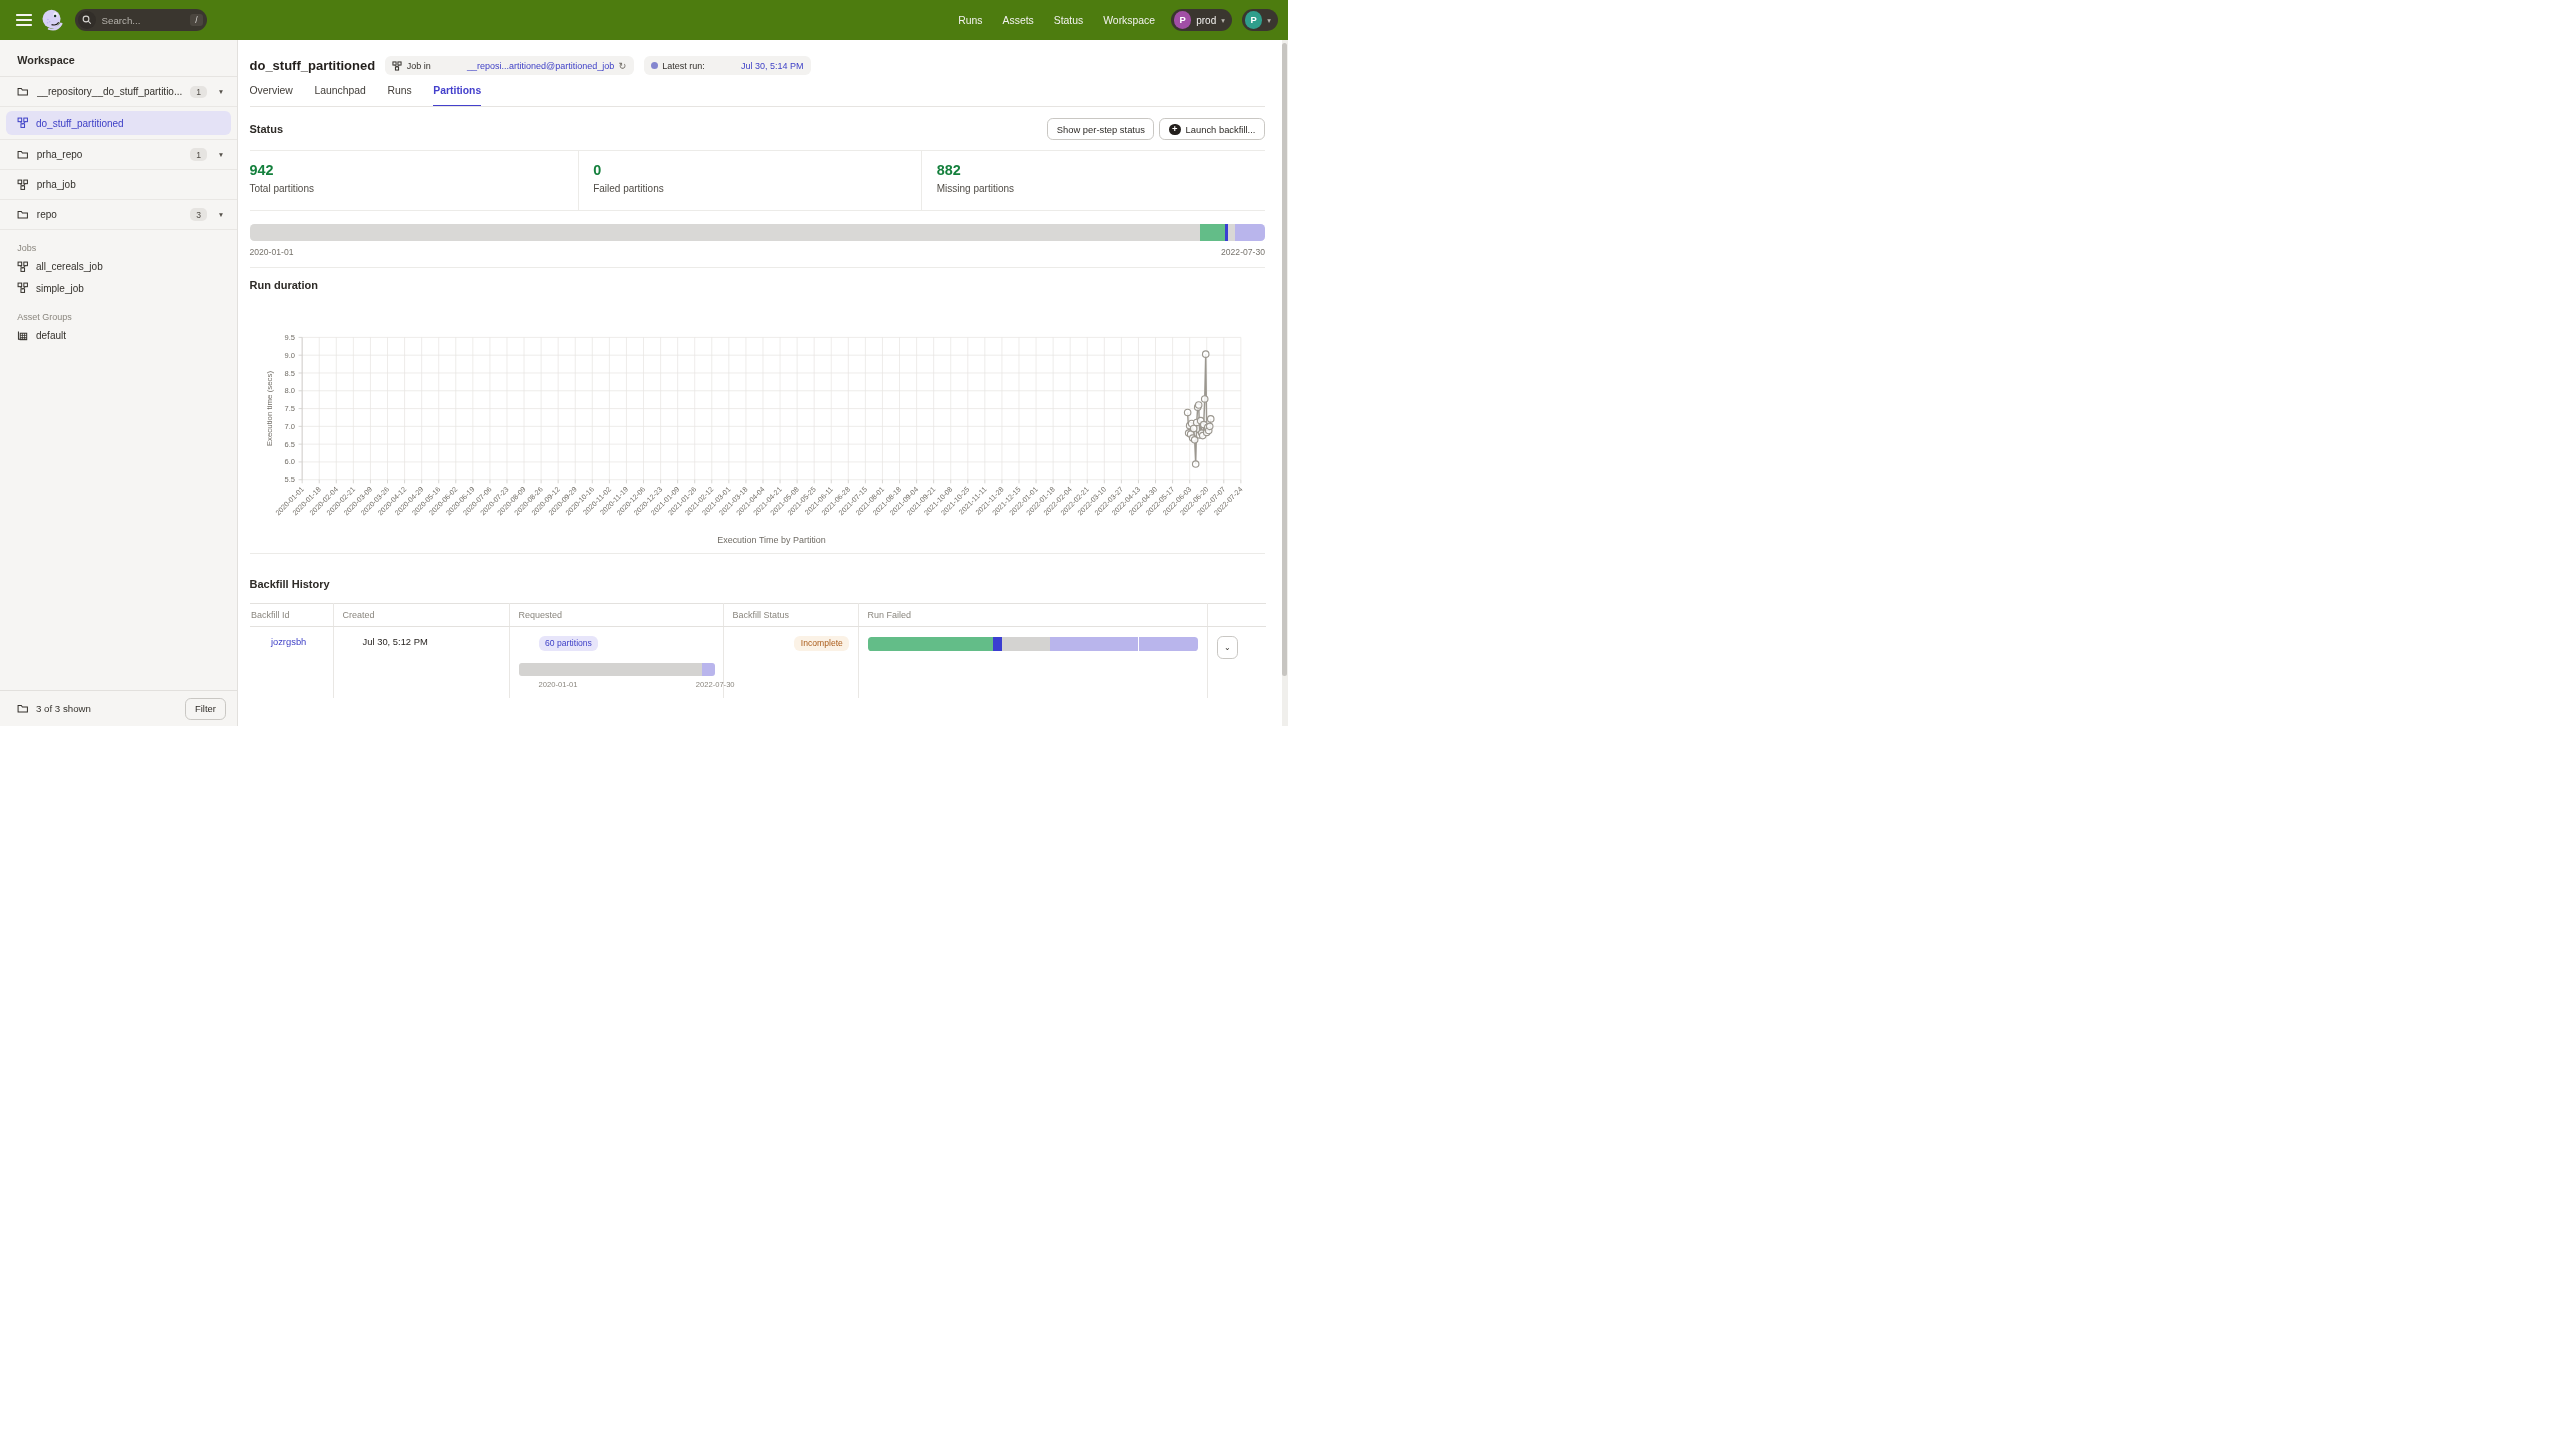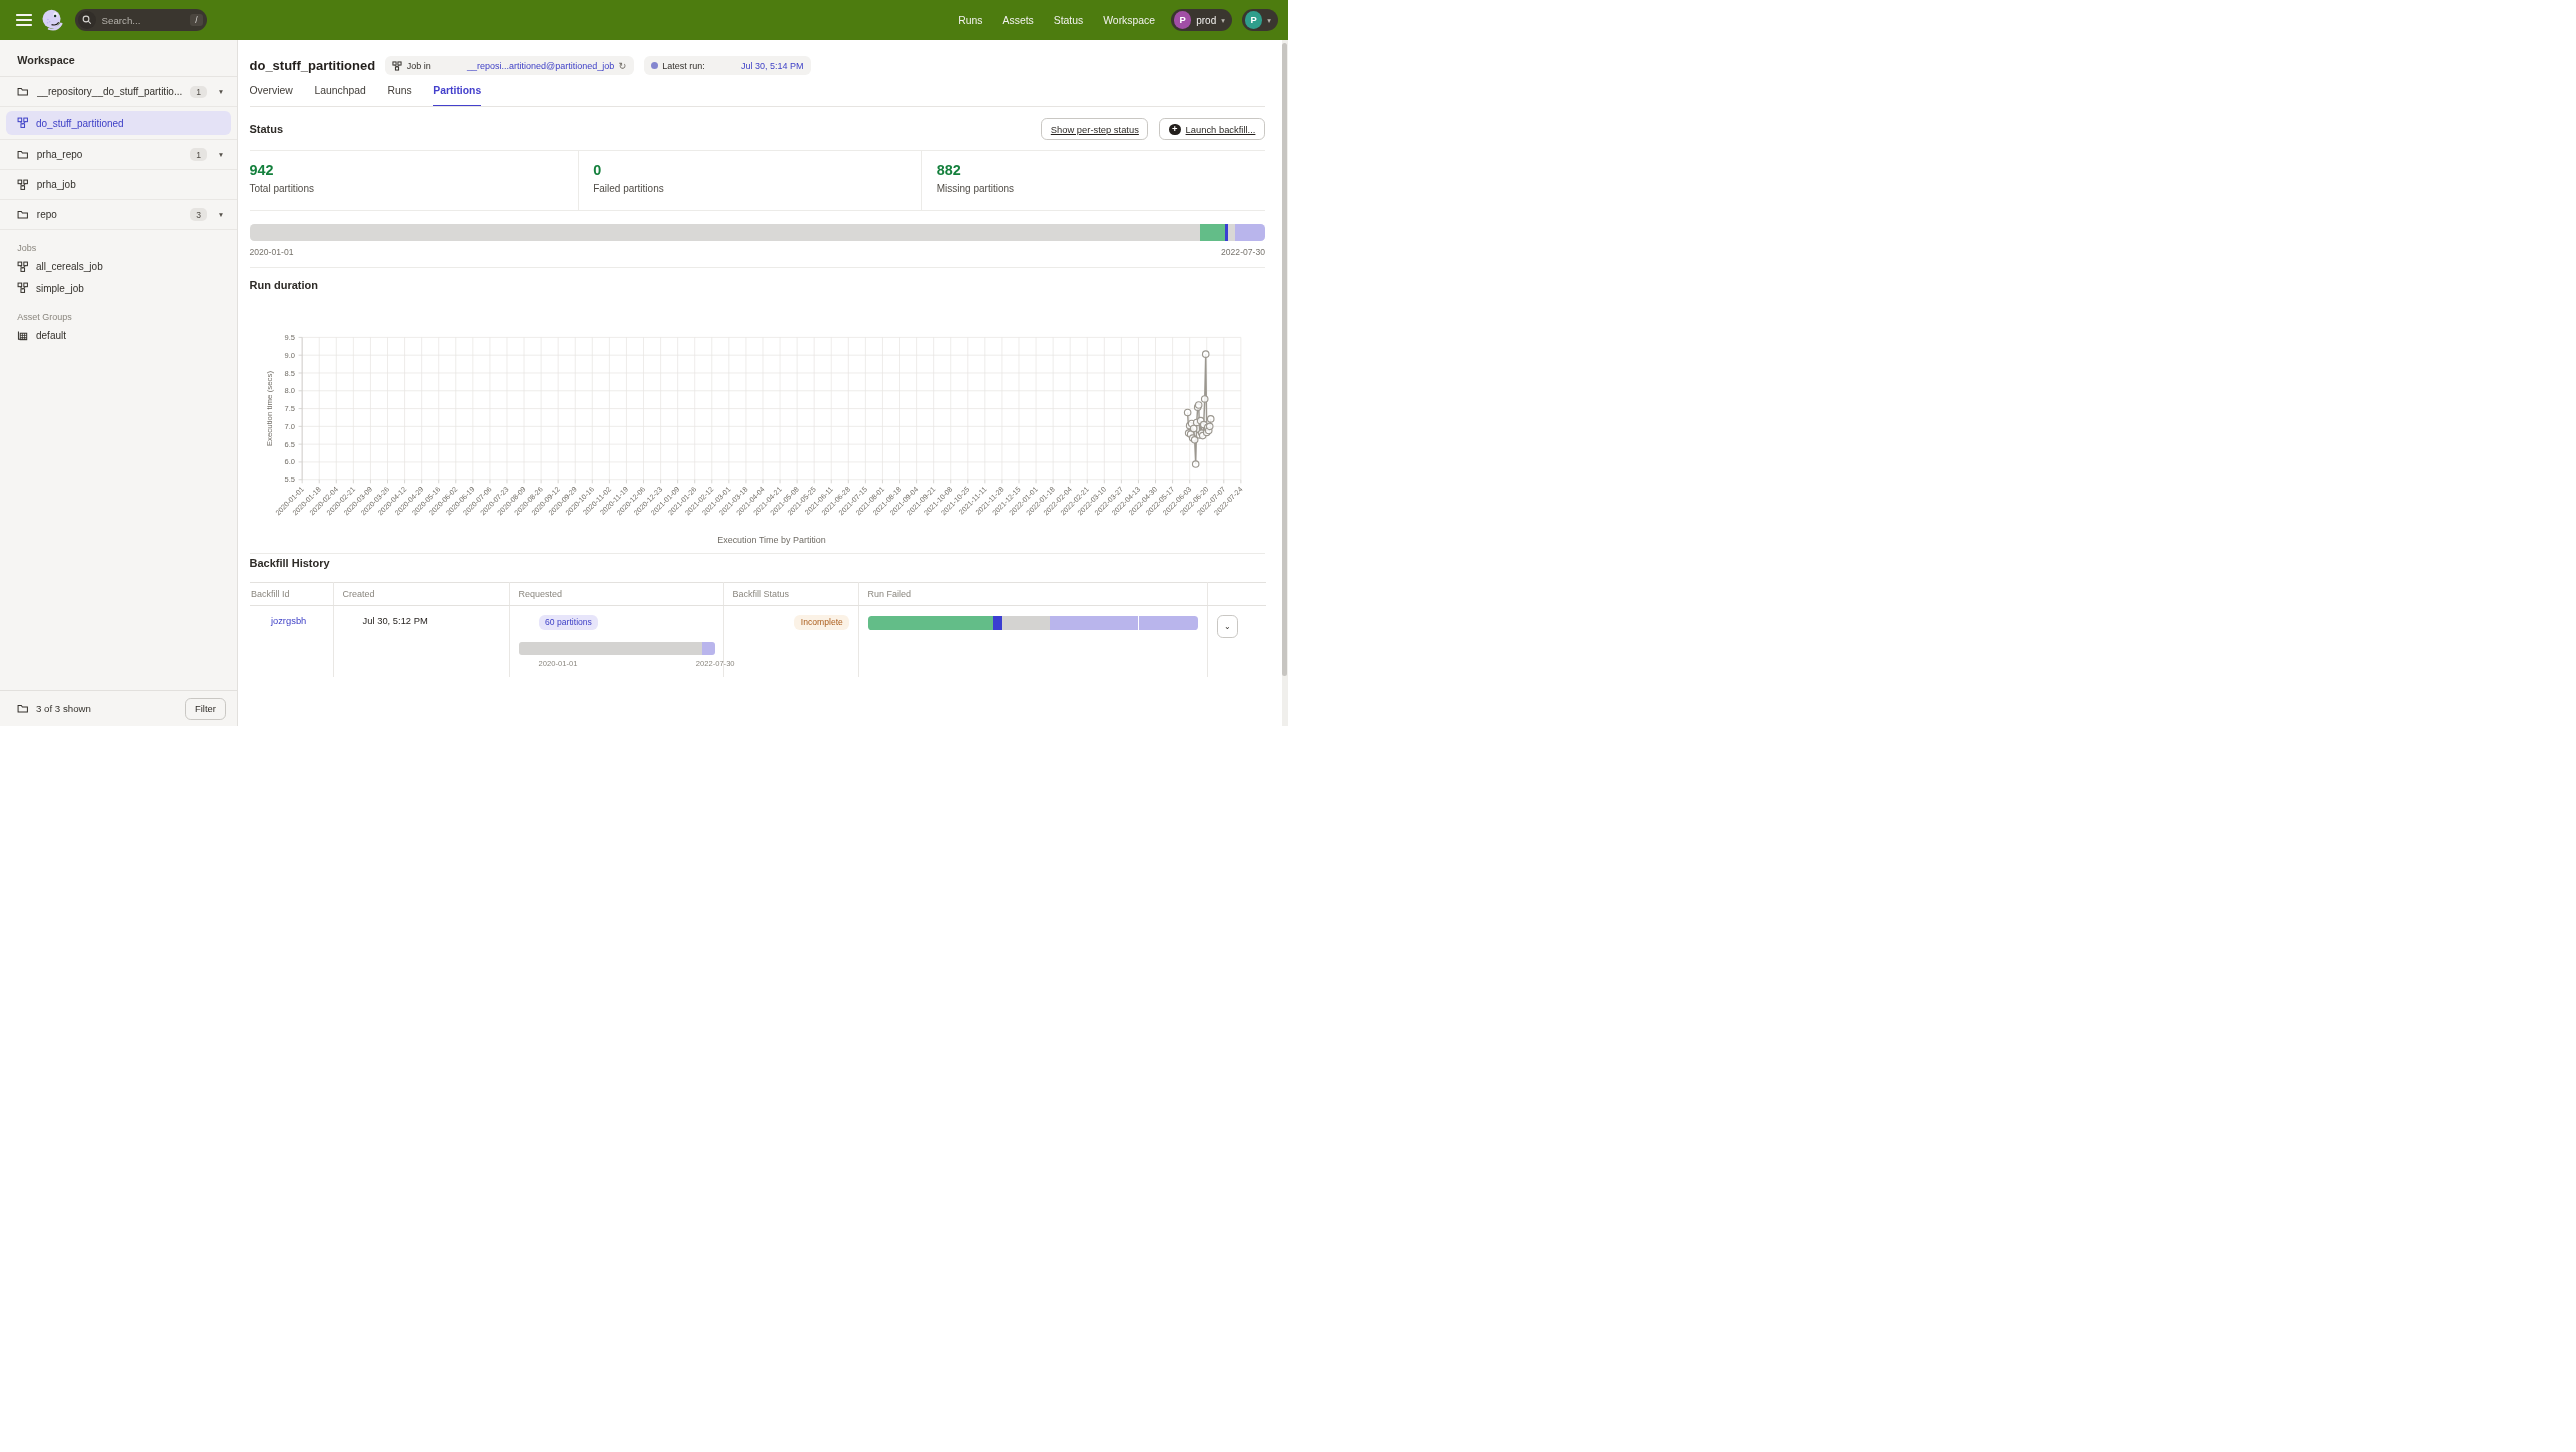--- a/index.html
+++ b/index.html
@@ -57,37 +57,37 @@
   .tag-pill a { color:#3d3fc6; text-decoration:none; cursor:pointer;margin-left:32px; }
   .refresh-ic { color:#75716a; font-size:9.4px; cursor:pointer; }
   .run-dot { width:7.2px; height:7.2px; border-radius:50%; background:#8486cf; }
 
   .tabs { display:flex; gap:21.6px; padding:10px 0 0 0; border-bottom:0.7px solid #e6e4e1; }
   .tab { font-size:10.4px; color:#413d38; padding-bottom:8.6px; cursor:pointer; font-weight:500; }
   .tab.active { color:#4440cc; border-bottom:1.4px solid #4440cc; font-weight:600; }
 
   .status-row { display:flex; align-items:center; padding:11.5px 0 10px 0; border-bottom:0.7px solid #ecebe8; }
   .sec-heading { font-size:11px; font-weight:700; color:#2e2b27; }
-  .status-btns { margin-left:auto; display:flex; gap:11px;text-decoration:underline; }
+  .status-btns { margin-left:auto; display:flex; gap:5px; }
   .plus-circ { width:11.5px; height:11.5px; border-radius:50%; background:#231f1c; color:#fff; font-size:9.4px; line-height:10.8px; text-align:center; font-weight:600; }
 
   .stats { display:flex; border-bottom:0.7px solid #ecebe8; }
   .stat { flex:1; padding:10.8px 0 16px 0; border-left:0.7px solid #ecebe8; padding-left:14.4px; }
   .stat:first-child { border-left:none; padding-left:0; }
   .stat .v { font-size:14.4px; font-weight:700; color:#15803d; }
   .stat .l { font-size:10px; color:#504c46; margin-top:4.3px; }
 
   .seg-bar { display:flex; overflow:hidden; }
   .pbar { height:17.3px; border-radius:4.3px; margin-top:13px; }
   .pbar-labels { display:flex; justify-content:space-between; font-size:8.6px; color:#77736c; margin-top:5.8px; padding-bottom:10px; border-bottom:0.7px solid #ecebe8; }
 
   .rd-heading { margin-top:11.5px; }
   .chart-wrap { margin-top:4.3px; }
 
-  .bh-heading { margin-top:2.9px; padding-top:3px; border-top:0.7px solid #ecebe8; }
+  .bh-heading { margin-top:2.9px; padding-top:24px; border-top:0.7px solid #ecebe8; }
   table.bh { width:100%; border-collapse:collapse; margin-top:13px; border-top:0.7px solid #e3e1de; table-layout:fixed; }
   table.bh th { font-size:9px; font-weight:400; color:#8a867e; text-align:left; padding:5.8px 8.6px; border-left:0.7px solid #e9e7e4; border-bottom:0.7px solid #e3e1de; }
   table.bh th:first-child, table.bh td:first-child { border-left:none; padding-left:1.4px; }
   table.bh td { vertical-align:top; padding:8.6px 8.6px; border-left:0.7px solid #e9e7e4; font-size:9.4px; }
   th.ralign, td.ralign { text-align:right; }
   .col-id { width:84px; } .col-created { width:176px; } .col-req { width:214px; }
   .col-bstat { width:135px; } .col-rstat { width:349px; } .col-more { width:58px; }
   .id-link { color:#3d3fc6; font-size:9.4px; text-decoration:none; cursor:pointer; }
   .badge-lav { display:inline-block; background:#e7e5fa; color:#3d3fc6; border-radius:5.8px; font-size:8.6px; padding:2.9px 6.5px; }
   .badge-warn { display:inline-block; background:#fbf2e6; color:#aa5c1b; border-radius:5.8px; font-size:8.6px; padding:2.9px 6.5px; }

